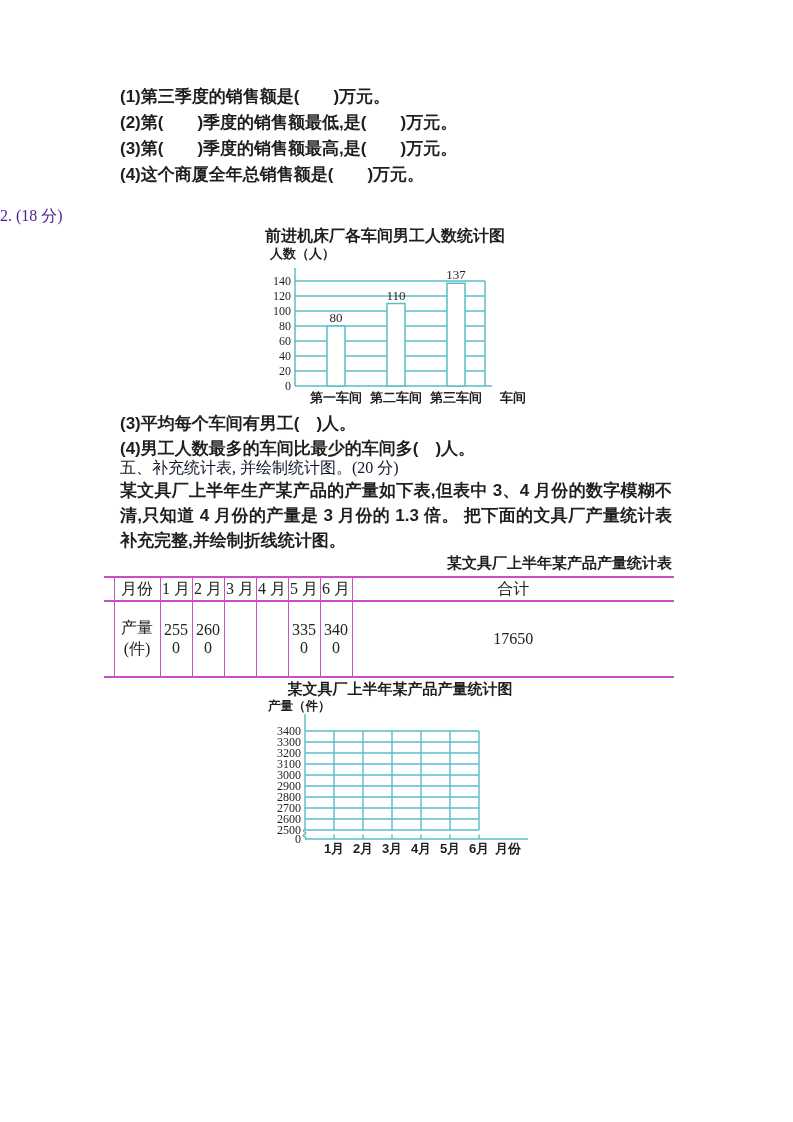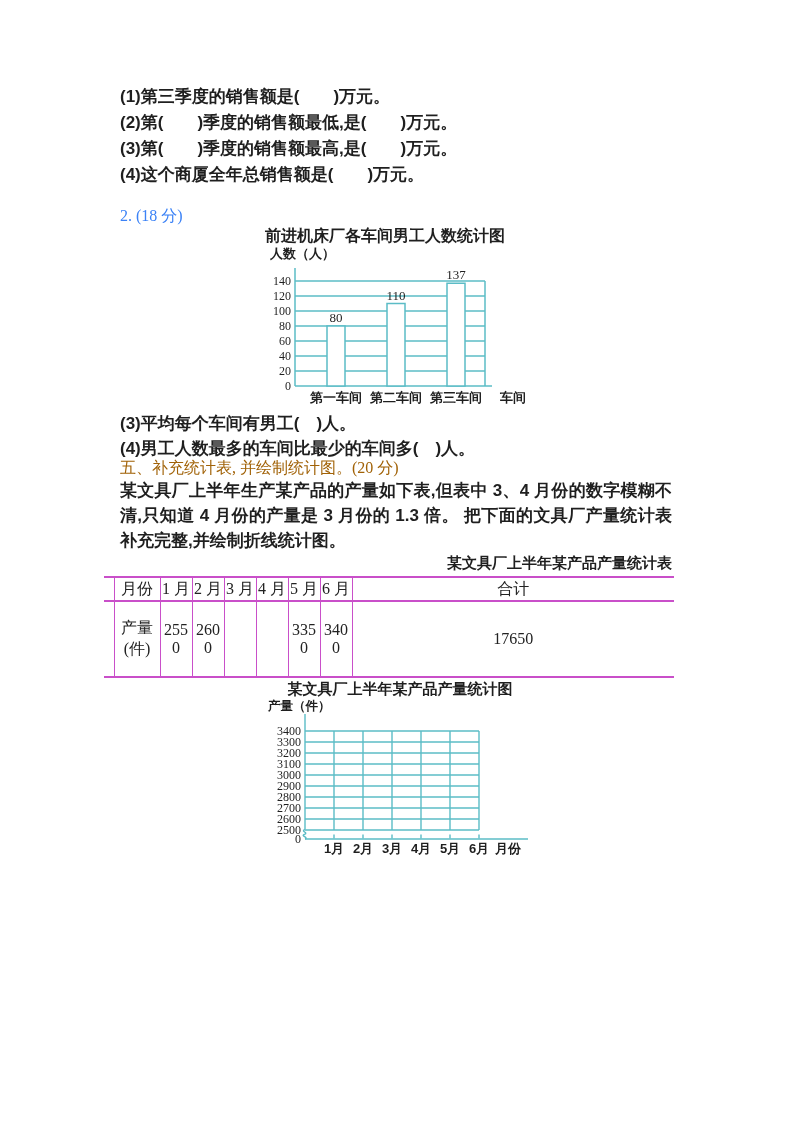--- a/index.html
+++ b/index.html
@@ -6,26 +6,26 @@
   body{
     width:793px;height:1122px;
     background:#ffffff;
     font-family:"Liberation Sans",sans-serif;
     color:#1f1f1f;
     overflow:hidden;
   }
   .q-line{font-weight:bold;font-size:17px;}
   #q1-block{margin:84px 0 18px 120px;}
   #q1-block .q-line{line-height:26px;}
-  #item2-label{margin-left:120px;font-family:"Liberation Serif",serif;font-size:16px;line-height:20px;color:#3b82f6;}
+  #item2-label{font-family:"Liberation Serif",serif;font-size:16px;line-height:20px;color:#4c1d95;}
   #bar-title{margin:2px 0 0 120px;width:530px;text-align:center;font-weight:bold;font-size:16px;line-height:16px;}
   #bar-wrap{margin-left:270px;height:165px;}
   #q2-block{margin:2px 0 0 120px;}
   #q2-block .q-line{line-height:25px;}
-  #sec5-heading{margin:-4px 0 0 120px;font-family:"Liberation Serif",serif;font-size:16px;line-height:21px;color:#a16207;}
+  #sec5-heading{margin:-4px 0 0 120px;font-family:"Liberation Serif",serif;font-size:16px;line-height:21px;color:#0f172a;}
   #sec5-paragraph{margin-left:120px;width:552px;font-weight:bold;font-size:17px;line-height:25px;text-align:justify;}
   #table-title{margin-left:120px;width:552px;text-align:right;font-size:15px;line-height:20px;font-weight:bold;font-family:"Liberation Serif",serif;}
   #prod-table{margin:3px 0 0 104px;border-collapse:collapse;table-layout:fixed;width:570px;
     font-family:"Liberation Serif",serif;font-size:16px;color:#222;}
   #prod-table td,#prod-table th{padding:0;text-align:center;vertical-align:middle;font-weight:normal;}
   #prod-table .hrow td,#prod-table .hrow th{border-top:2px solid #c94fc9;border-bottom:2px solid #c94fc9;height:22px;}
   #prod-table .drow td{border-bottom:2px solid #c94fc9;height:42px;}
   #prod-table .vl{border-left:1.5px solid #c94fc9;}
   #prod-table .vr{border-right:1.5px solid #c94fc9;}
   #prod-table .val{word-break:break-all;line-height:1.15;padding:16px 1px;}

